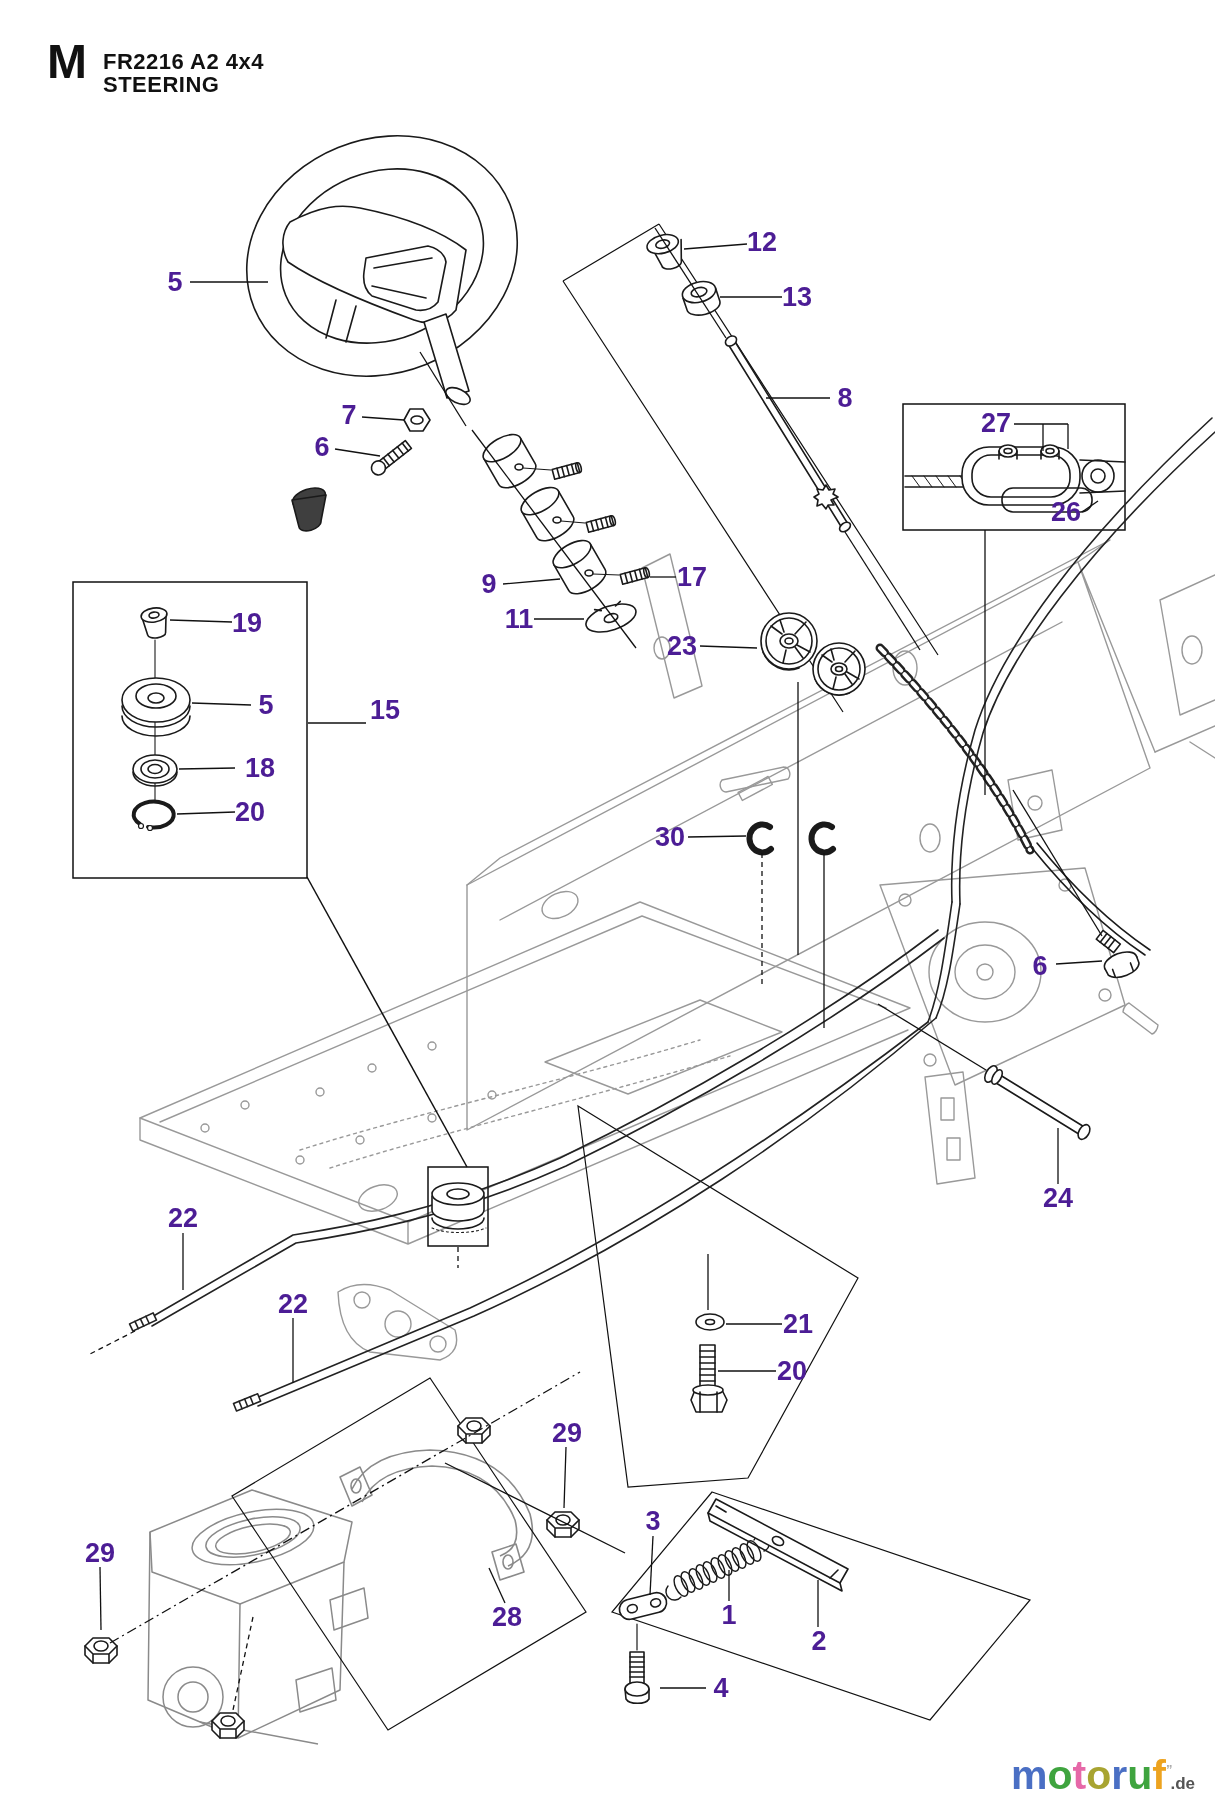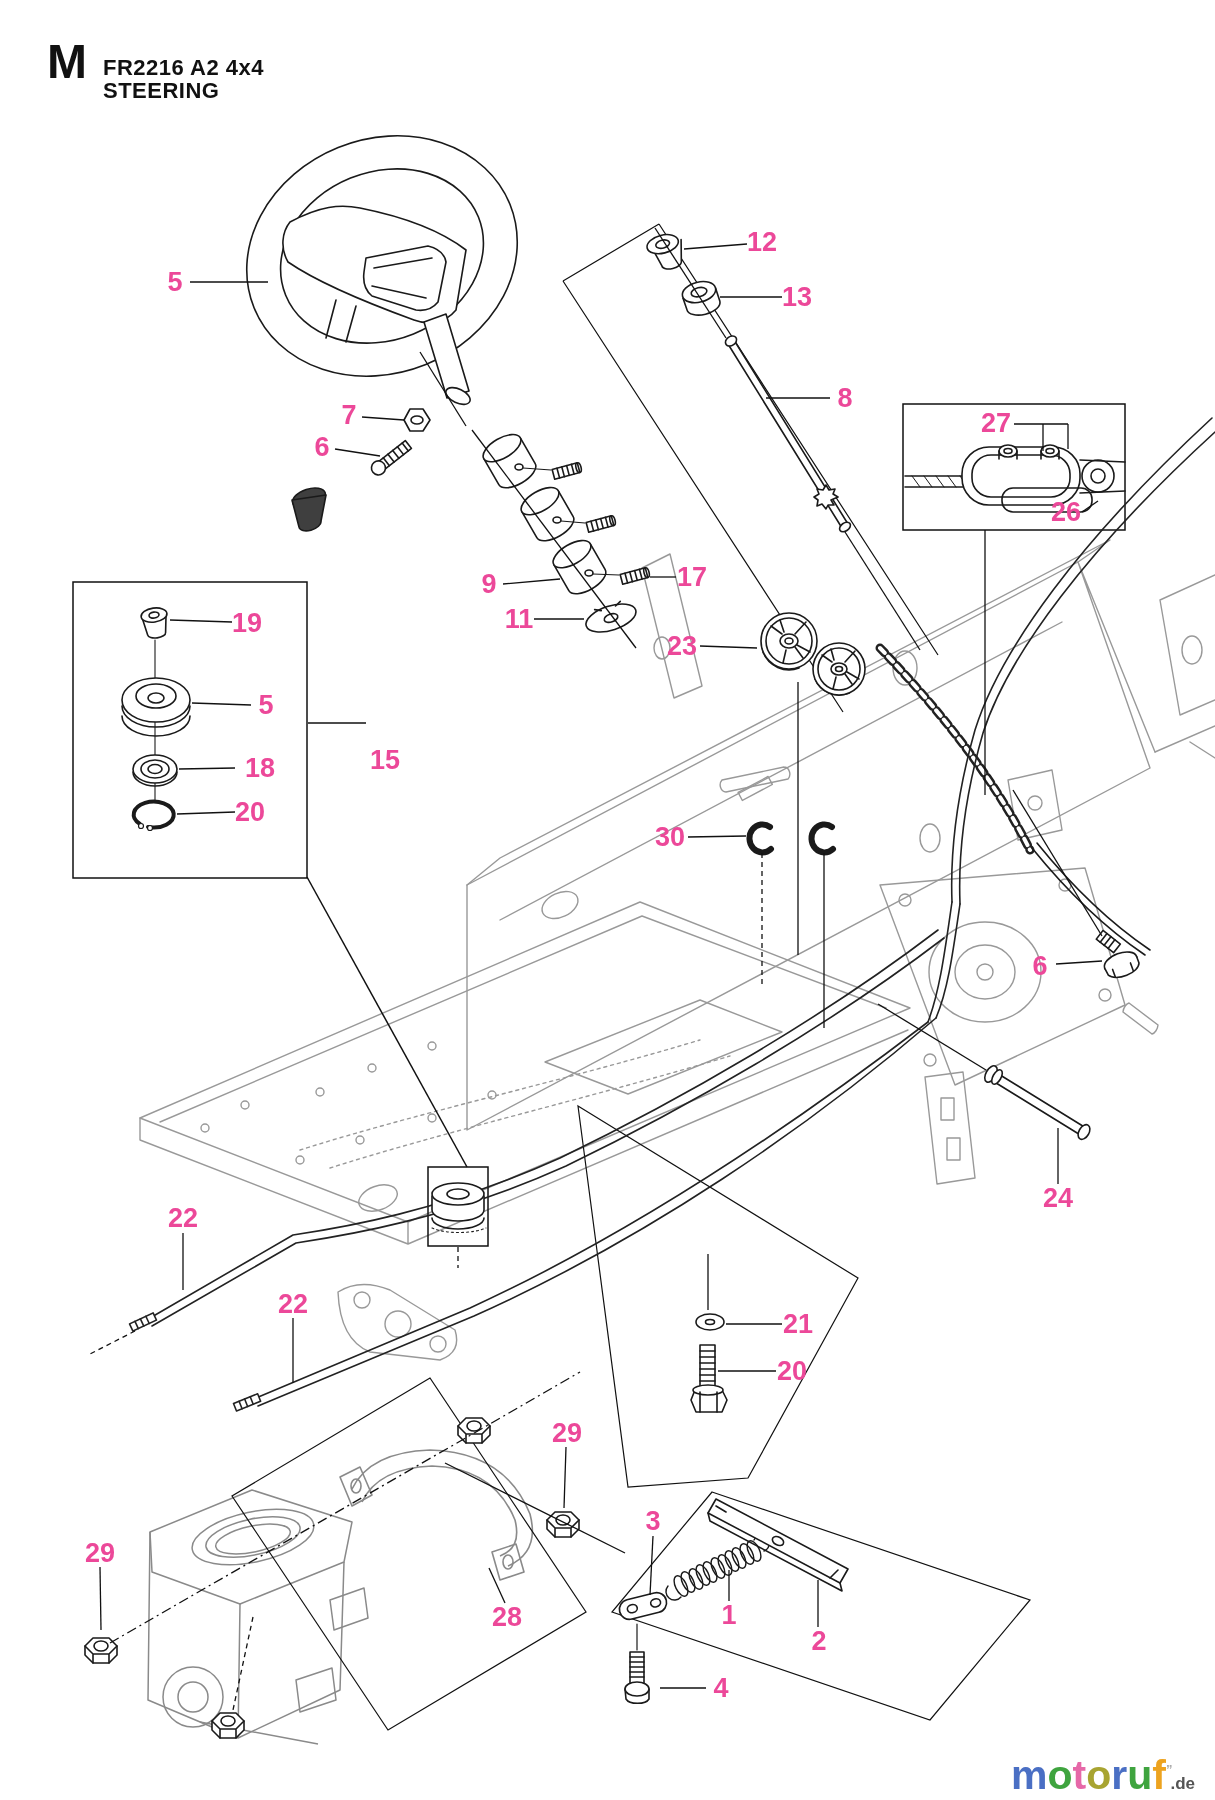--- a/index.html
+++ b/index.html
@@ -1,23 +1,23 @@
 <!DOCTYPE html>
 <html><head>
 <meta charset="utf-8">
 <style>
   html,body{margin:0;padding:0;background:#fff}
   #page{position:relative;width:1215px;height:1800px;background:#fff;
         font-family:"Liberation Sans",sans-serif;overflow:hidden}
   #diagram-svg{position:absolute;left:0;top:0}
   .callout{position:absolute;transform:translate(-50%,-50%);
-           font-weight:bold;font-size:27px;color:#ec4899;white-space:nowrap}
+           font-weight:bold;font-size:27px;color:#4c1d95;white-space:nowrap}
   #hdr{position:absolute;left:47px;top:42px;display:flex;align-items:flex-start;gap:16px;color:#111}
   #hdr .m{font-size:48px;font-weight:bold;line-height:.85}
-  #hdr .tt{display:flex;flex-direction:column;margin-top:14px}
+  #hdr .tt{display:flex;flex-direction:column;margin-top:8px}
   #hdr .t1,#hdr .t2{font-size:22px;font-weight:bold;line-height:1.05;letter-spacing:.5px}
   #logo{position:absolute;right:20px;bottom:4px;
         font-family:Liberation Sans, sans-serif;font-weight:bold;font-size:41px;line-height:1}
   #logo .de{font-size:17px;font-weight:bold}
   #logo .tm{font-size:13px;vertical-align:super;letter-spacing:-2px}
 </style>
 </head>
 <body>
 
 <div id="page">
@@ -442,21 +442,21 @@
   <div class="callout" style="left:175px;top:282px">5</div>
   <div class="callout" style="left:322px;top:447px">6</div>
   <div class="callout" style="left:349px;top:415px">7</div>
   <div class="callout" style="left:845px;top:398px">8</div>
   <div class="callout" style="left:489px;top:584px">9</div>
   <div class="callout" style="left:692px;top:577px">17</div>
   <div class="callout" style="left:519px;top:619px">11</div>
   <div class="callout" style="left:762px;top:242px">12</div>
   <div class="callout" style="left:797px;top:297px">13</div>
   <div class="callout" style="left:1040px;top:966px">6</div>
-  <div class="callout" style="left:385px;top:760px">15</div>
+  <div class="callout" style="left:385px;top:710px">15</div>
   <div class="callout" style="left:266px;top:705px">5</div>
   <div class="callout" style="left:250px;top:812px">20</div>
   <div class="callout" style="left:260px;top:768px">18</div>
   <div class="callout" style="left:247px;top:623px">19</div>
   <div class="callout" style="left:792px;top:1371px">20</div>
   <div class="callout" style="left:798px;top:1324px">21</div>
   <div class="callout" style="left:183px;top:1218px">22</div>
   <div class="callout" style="left:293px;top:1304px">22</div>
   <div class="callout" style="left:682px;top:646px">23</div>
   <div class="callout" style="left:1058px;top:1198px">24</div>

